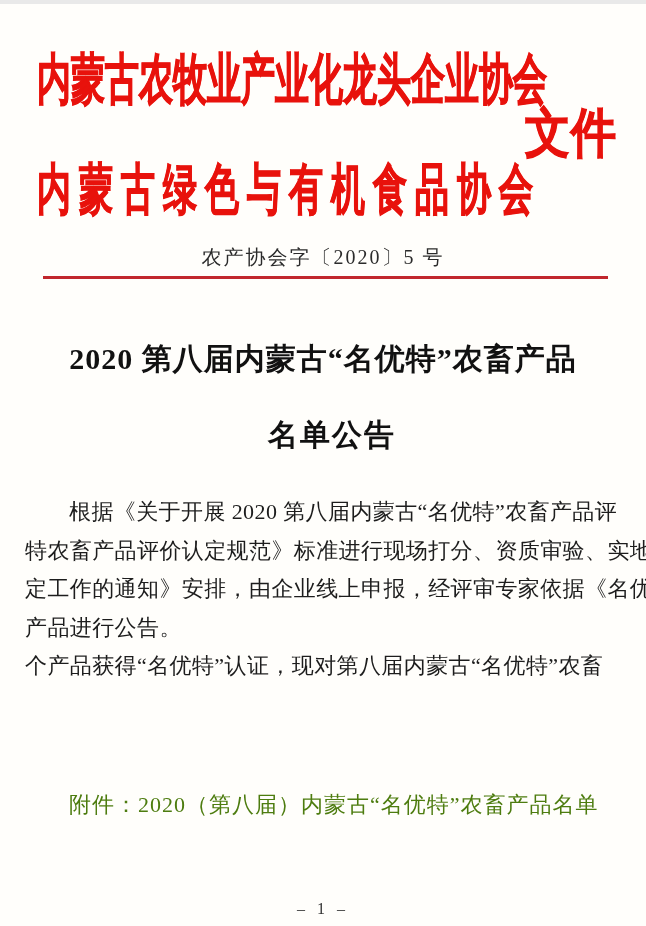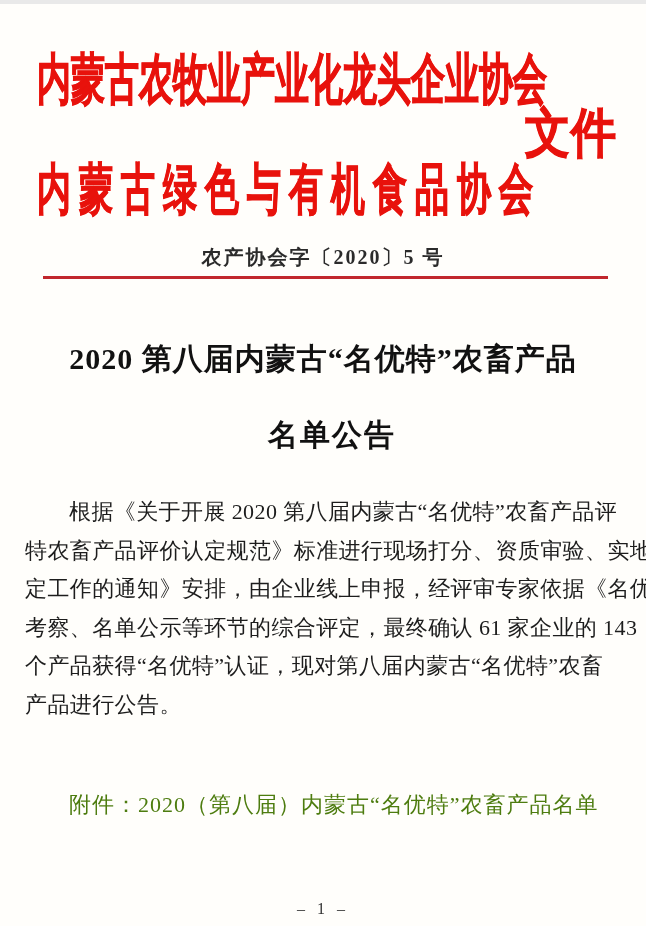--- a/index.html
+++ b/index.html
@@ -60,21 +60,20 @@
   
   .doc-number {
     position: absolute;
     left: 0;
     top: 240px;
     width: 100%;
     text-align: center;
     font-size: 20px;
     letter-spacing: 2px;
     color: #2b2b2b;
-    font-weight: bold;
   }
 
   
   .red-divider {
     position: absolute;
     left: 43px;
     top: 272px;
     width: 565px;
     height: 3px;
     background: #c1272d;
@@ -158,22 +157,21 @@
   <div class="red-divider"></div>
 
   <div class="title-line1">2020 第八届内蒙古“名优特”农畜产品</div>
 
   <div class="title-line2">名单公告</div>
 
   <div class="body-block">
     <div class="body-line indent">根据《关于开展 2020 第八届内蒙古“名优特”农畜产品评</div>
     <div class="body-line">特农畜产品评价认定规范》标准进行现场打分、资质审验、实地</div>
     <div class="body-line">定工作的通知》安排，由企业线上申报，经评审专家依据《名优</div>
-    <div class="body-line">考察、名单公示等环节的综合评定，最终确认 61 家企业的 143</div>
+    <div class="body-line">产品进行公告。</div>
     <div class="body-line">个产品获得“名优特”认证，现对第八届内蒙古“名优特”农畜</div>
-    <div class="body-line">产品进行公告。</div>
   </div>
 
   <div class="attachment-line">附件：2020（第八届）内蒙古“名优特”农畜产品名单</div>
 
   <div class="page-number">– 1 –</div>
 
 </div>
 
 </body></html>

